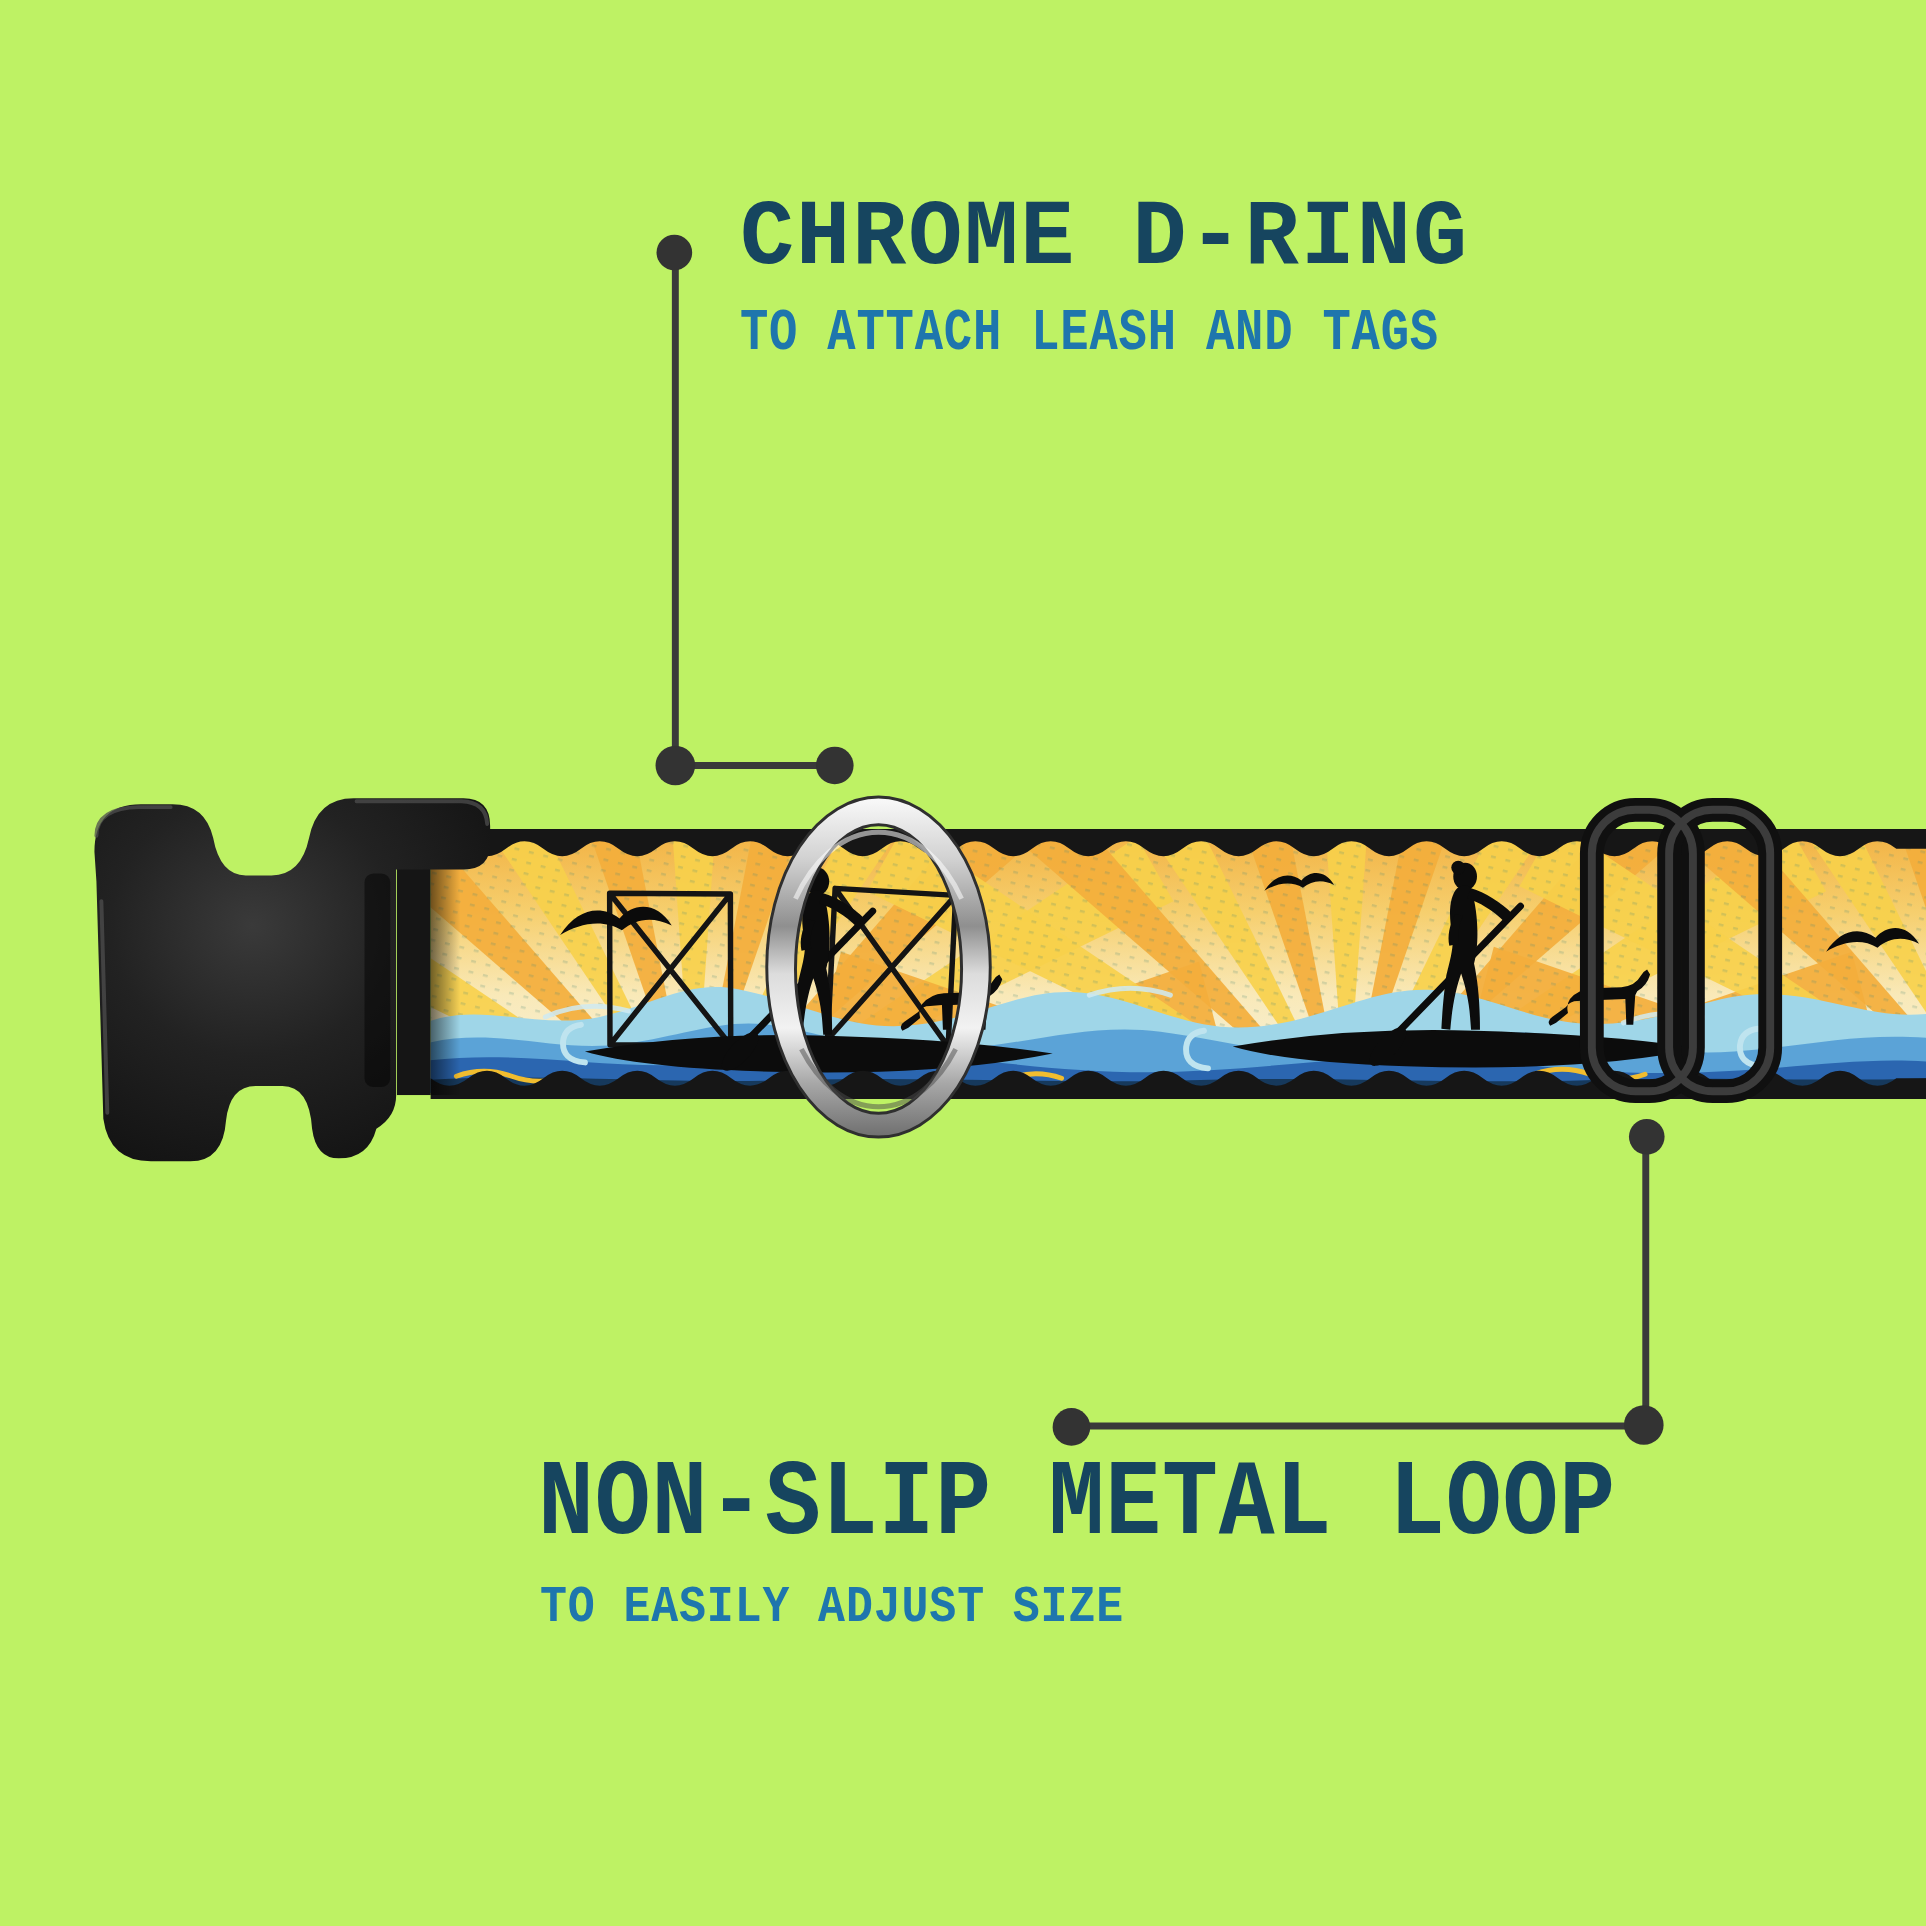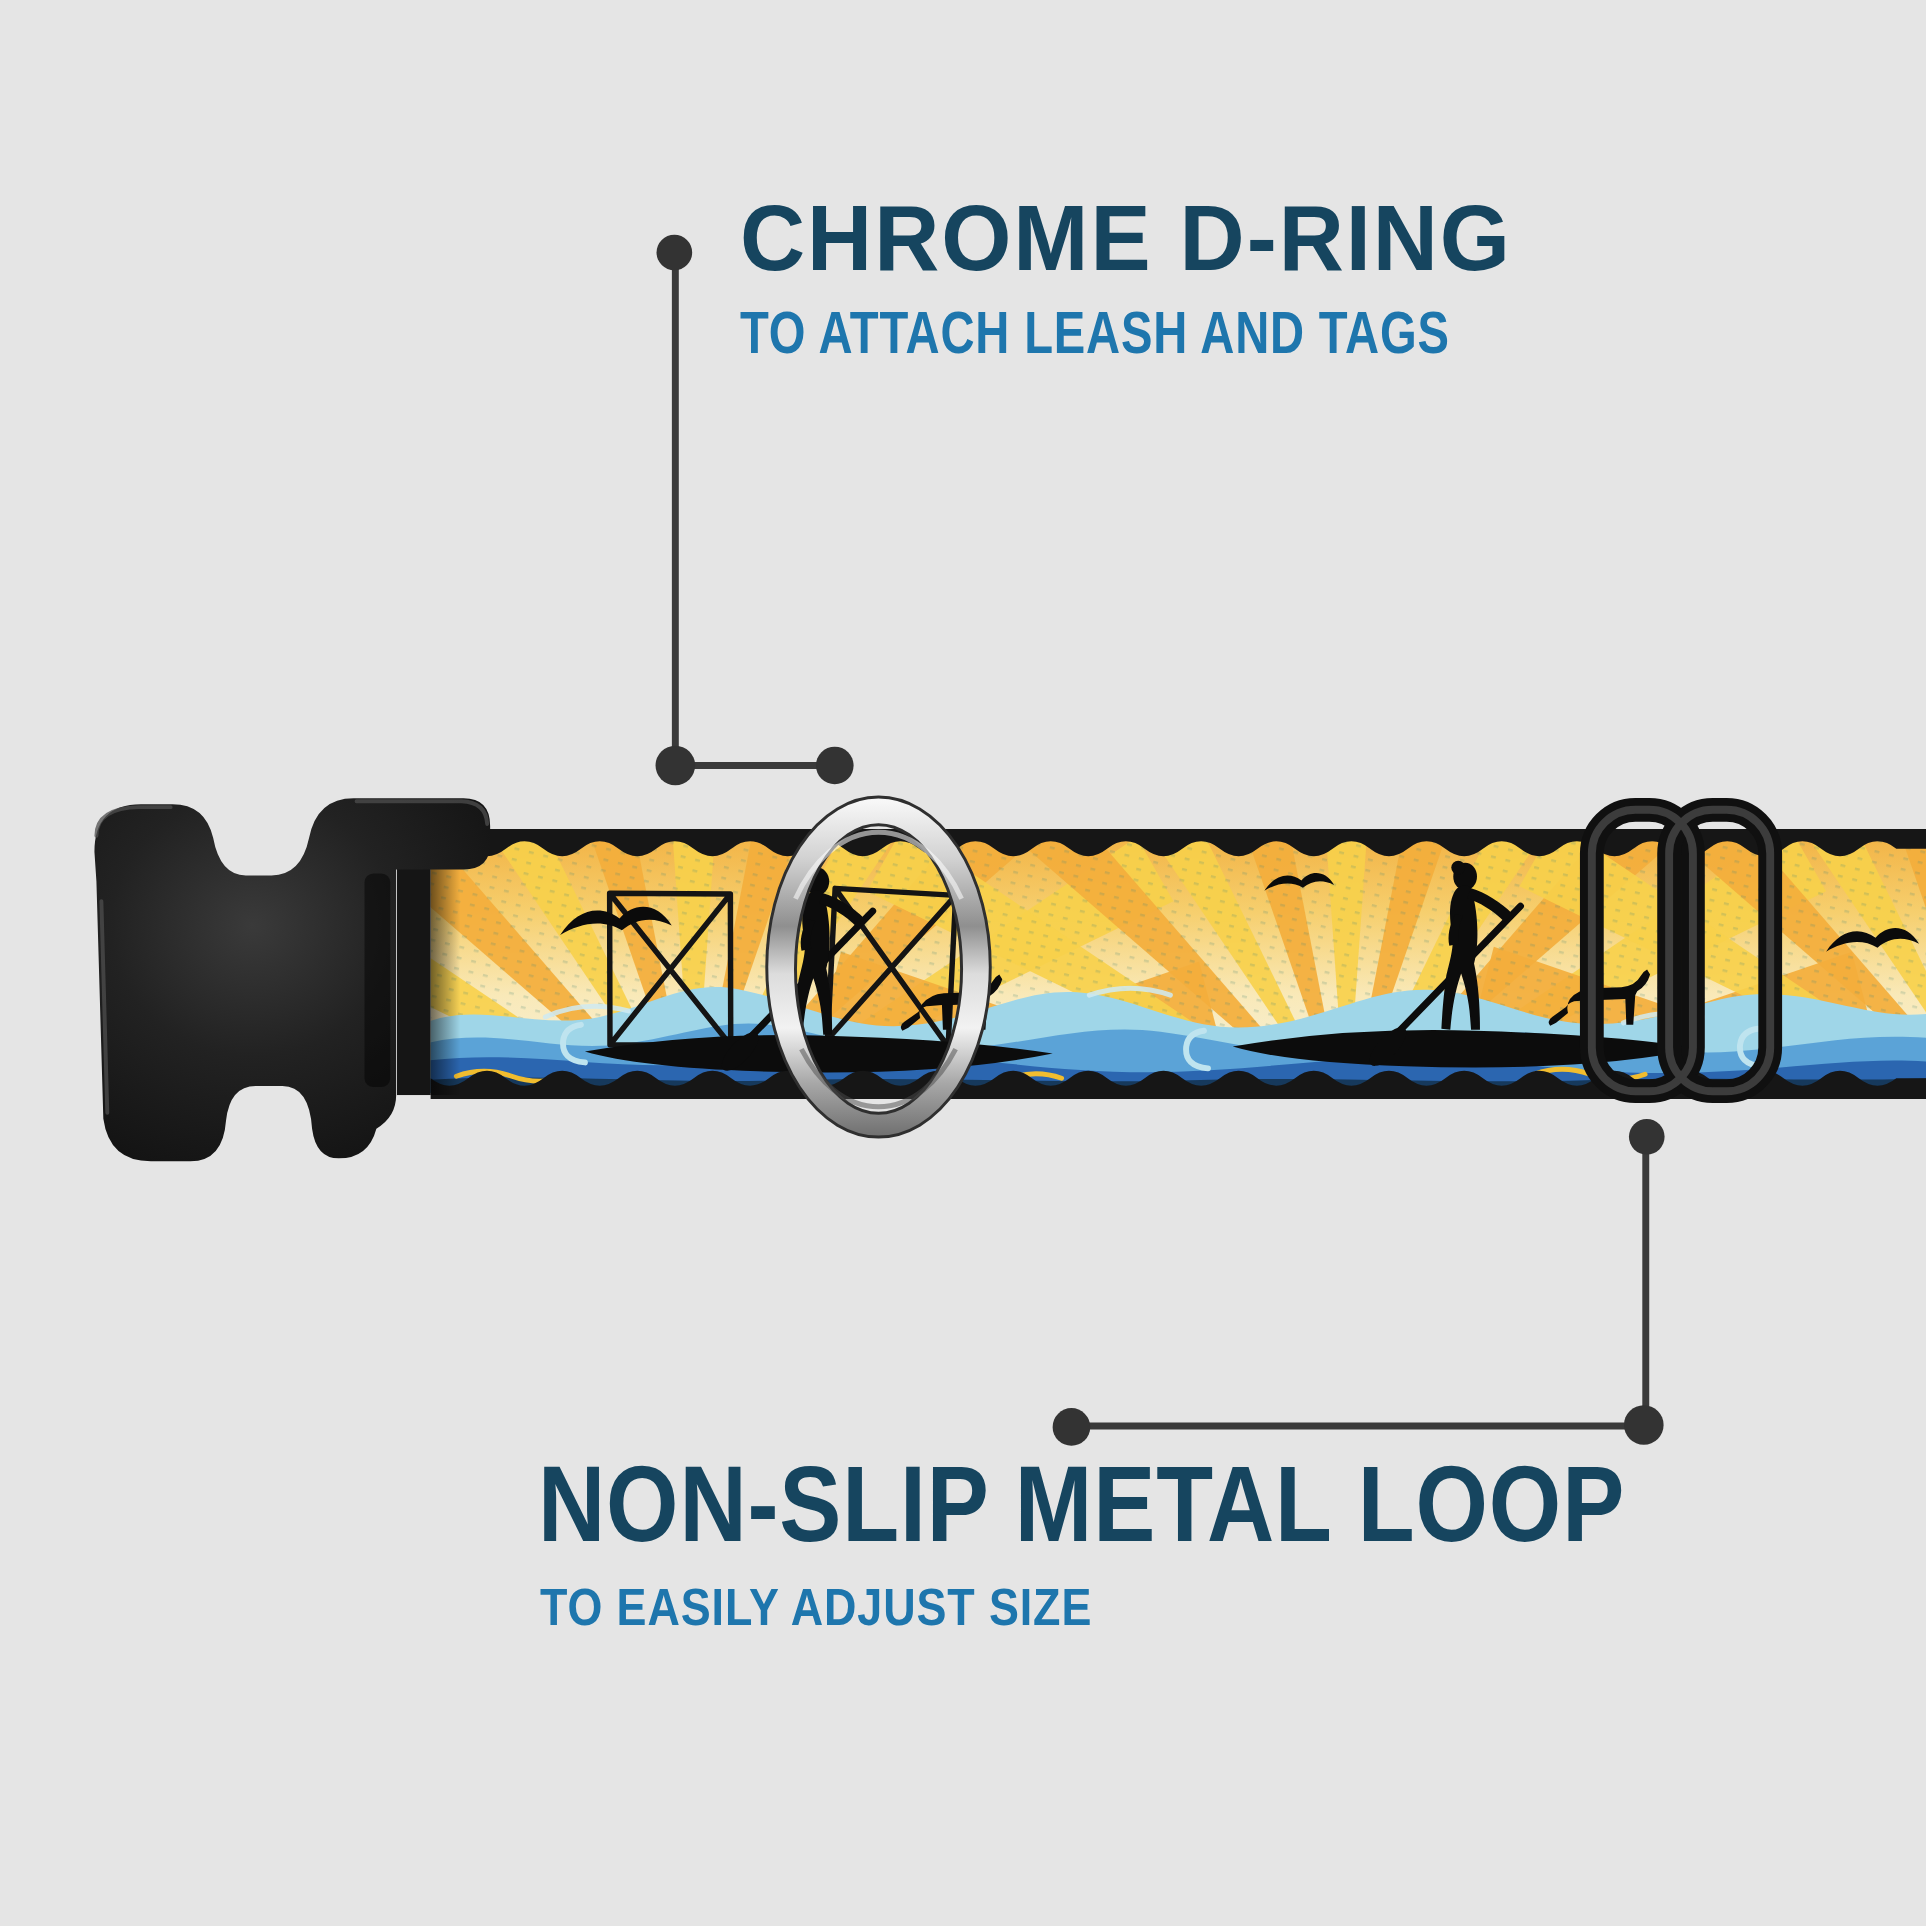--- a/index.html
+++ b/index.html
@@ -1,18 +1,18 @@
 <!DOCTYPE html>
 <html><head>
 <meta charset="utf-8">
 <style>
   html,body{margin:0;padding:0;background:#fff;}
   .stage{
-    position:relative;width:1927px;height:1927px;background:#e5e5e5;
-    overflow:hidden;font-family:Liberation Sans, sans-serif;
+    position:relative;width:1927px;height:1927px;background:#bef264;
+    overflow:hidden;font-family:Liberation Mono, monospace;
     --title-color:#16455f; --subtitle-color:#1e76ad;
   }
   .abs{position:absolute;}
   .callout-title{
     color:var(--title-color);font-weight:700;line-height:1;white-space:nowrap;
     transform-origin:left top;
   }
   .callout-sub{
     color:var(--subtitle-color);font-weight:700;line-height:1;white-space:nowrap;
     transform-origin:left top;

